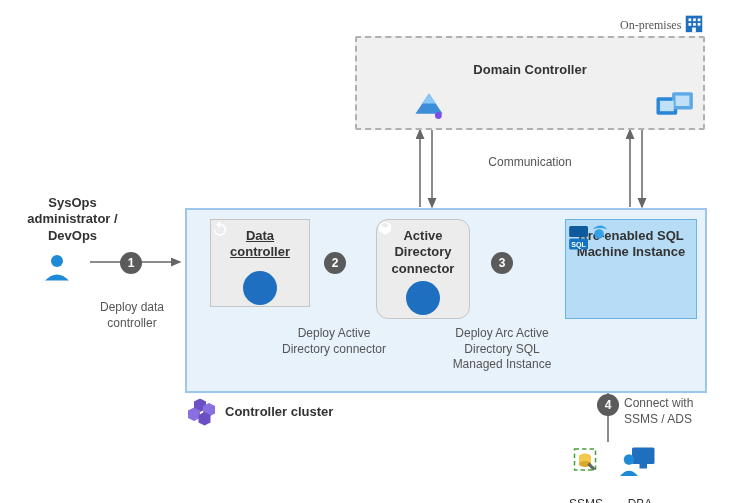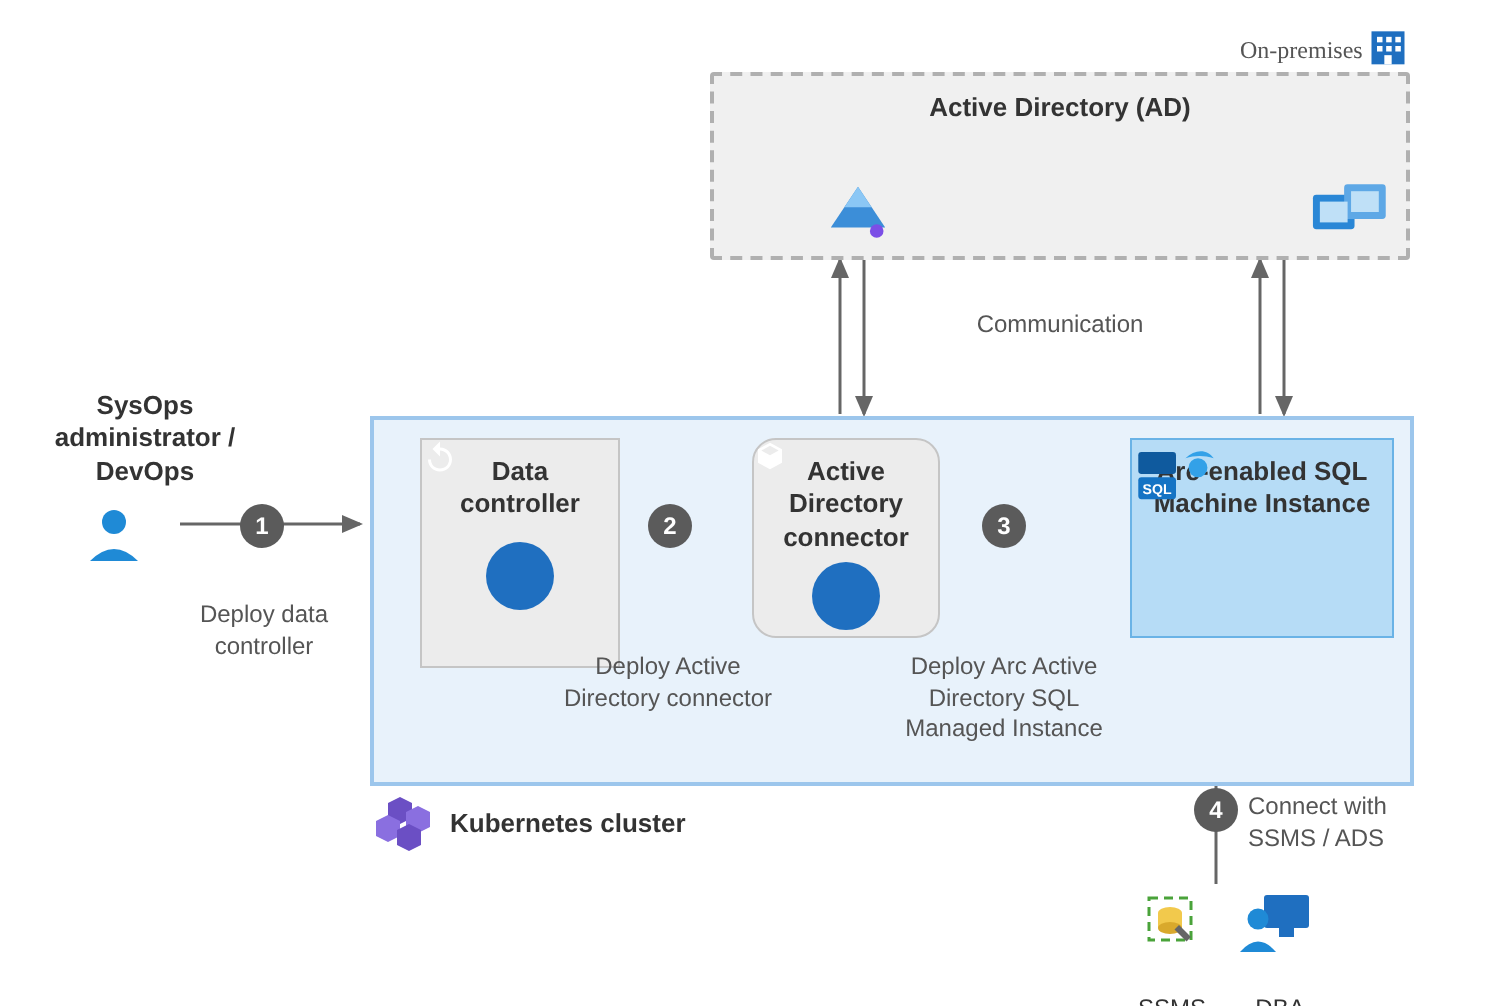--- a/index.html
+++ b/index.html
@@ -143,21 +143,22 @@
       <rect x="16" y="7" width="3" height="3" fill="#fff"></rect>
       <rect x="6" y="12" width="3" height="3" fill="#fff"></rect>
       <rect x="11" y="12" width="3" height="3" fill="#fff"></rect>
       <rect x="16" y="12" width="3" height="3" fill="#fff"></rect>
       <rect x="10" y="17" width="4" height="5" fill="#fff"></rect>
     </svg>
 </div>
 
 <div class="box onprem" style="left:355px; top:36px; width:350px; height:94px;">
   <div class="title-bold">
-    <span>Active Directory (AD)</span><br>
+    <br>
+    <span>Domain Controller</span>
   </div>
 
   <div style="position:absolute; left:55px; top:52px;">
     <svg width="34" height="34" viewBox="0 0 40 40">
       <polygon points="20,4 36,28 4,28" fill="#3c8ed8"></polygon>
       <polygon points="20,4 28,16 12,16" fill="#8bc7f5"></polygon>
       <circle cx="31" cy="30" r="4" fill="#7b4ee6"></circle>
     </svg>
   </div>
   <div style="position:absolute; right:50px; top:50px;">
@@ -187,23 +188,23 @@
 <div class="box cluster" style="left:185px; top:208px; width:522px; height:185px;"></div>
 
 <div style="position:absolute; left:188px; top:398px;">
   <svg width="30" height="28" viewBox="0 0 40 36">
     <polygon points="8,4 16,0 24,4 24,14 16,18 8,14" fill="#6b4fc4"></polygon>
     <polygon points="20,10 28,6 36,10 36,20 28,24 20,20" fill="#8a6fe0"></polygon>
     <polygon points="0,16 8,12 16,16 16,26 8,30 0,26" fill="#8a6fe0"></polygon>
     <polygon points="14,22 22,18 30,22 30,32 22,36 14,32" fill="#6b4fc4"></polygon>
   </svg>
 </div>
-<div class="cluster-label" style="left:225px; top:404px;">Kubernetes cluster</div>
-
-<div class="box component" style="left:210px; top:219px; width:100px; height:115px;">
+<div class="cluster-label" style="left:225px; top:404px;">Controller cluster</div>
+
+<div class="box component" style="left:210px; top:219px; width:100px; height:88px;text-decoration:underline;">
   <div class="title-bold">
     <span>Data</span><br>
     <span>controller</span>
   </div>
   <div class="azure-circle">
     <svg width="18" height="18" viewBox="0 0 24 24">
         <path fill="#fff" d="M12 4V1L7 6l5 5V7c3 0 6 2.5 6 6s-2.5 6-6 6-6-2.5-6-6H4c0 4.5 3.5 8 8 8s8-3.5 8-8-3.5-8-8-8z"></path>
       </svg>
   </div>
 </div>

